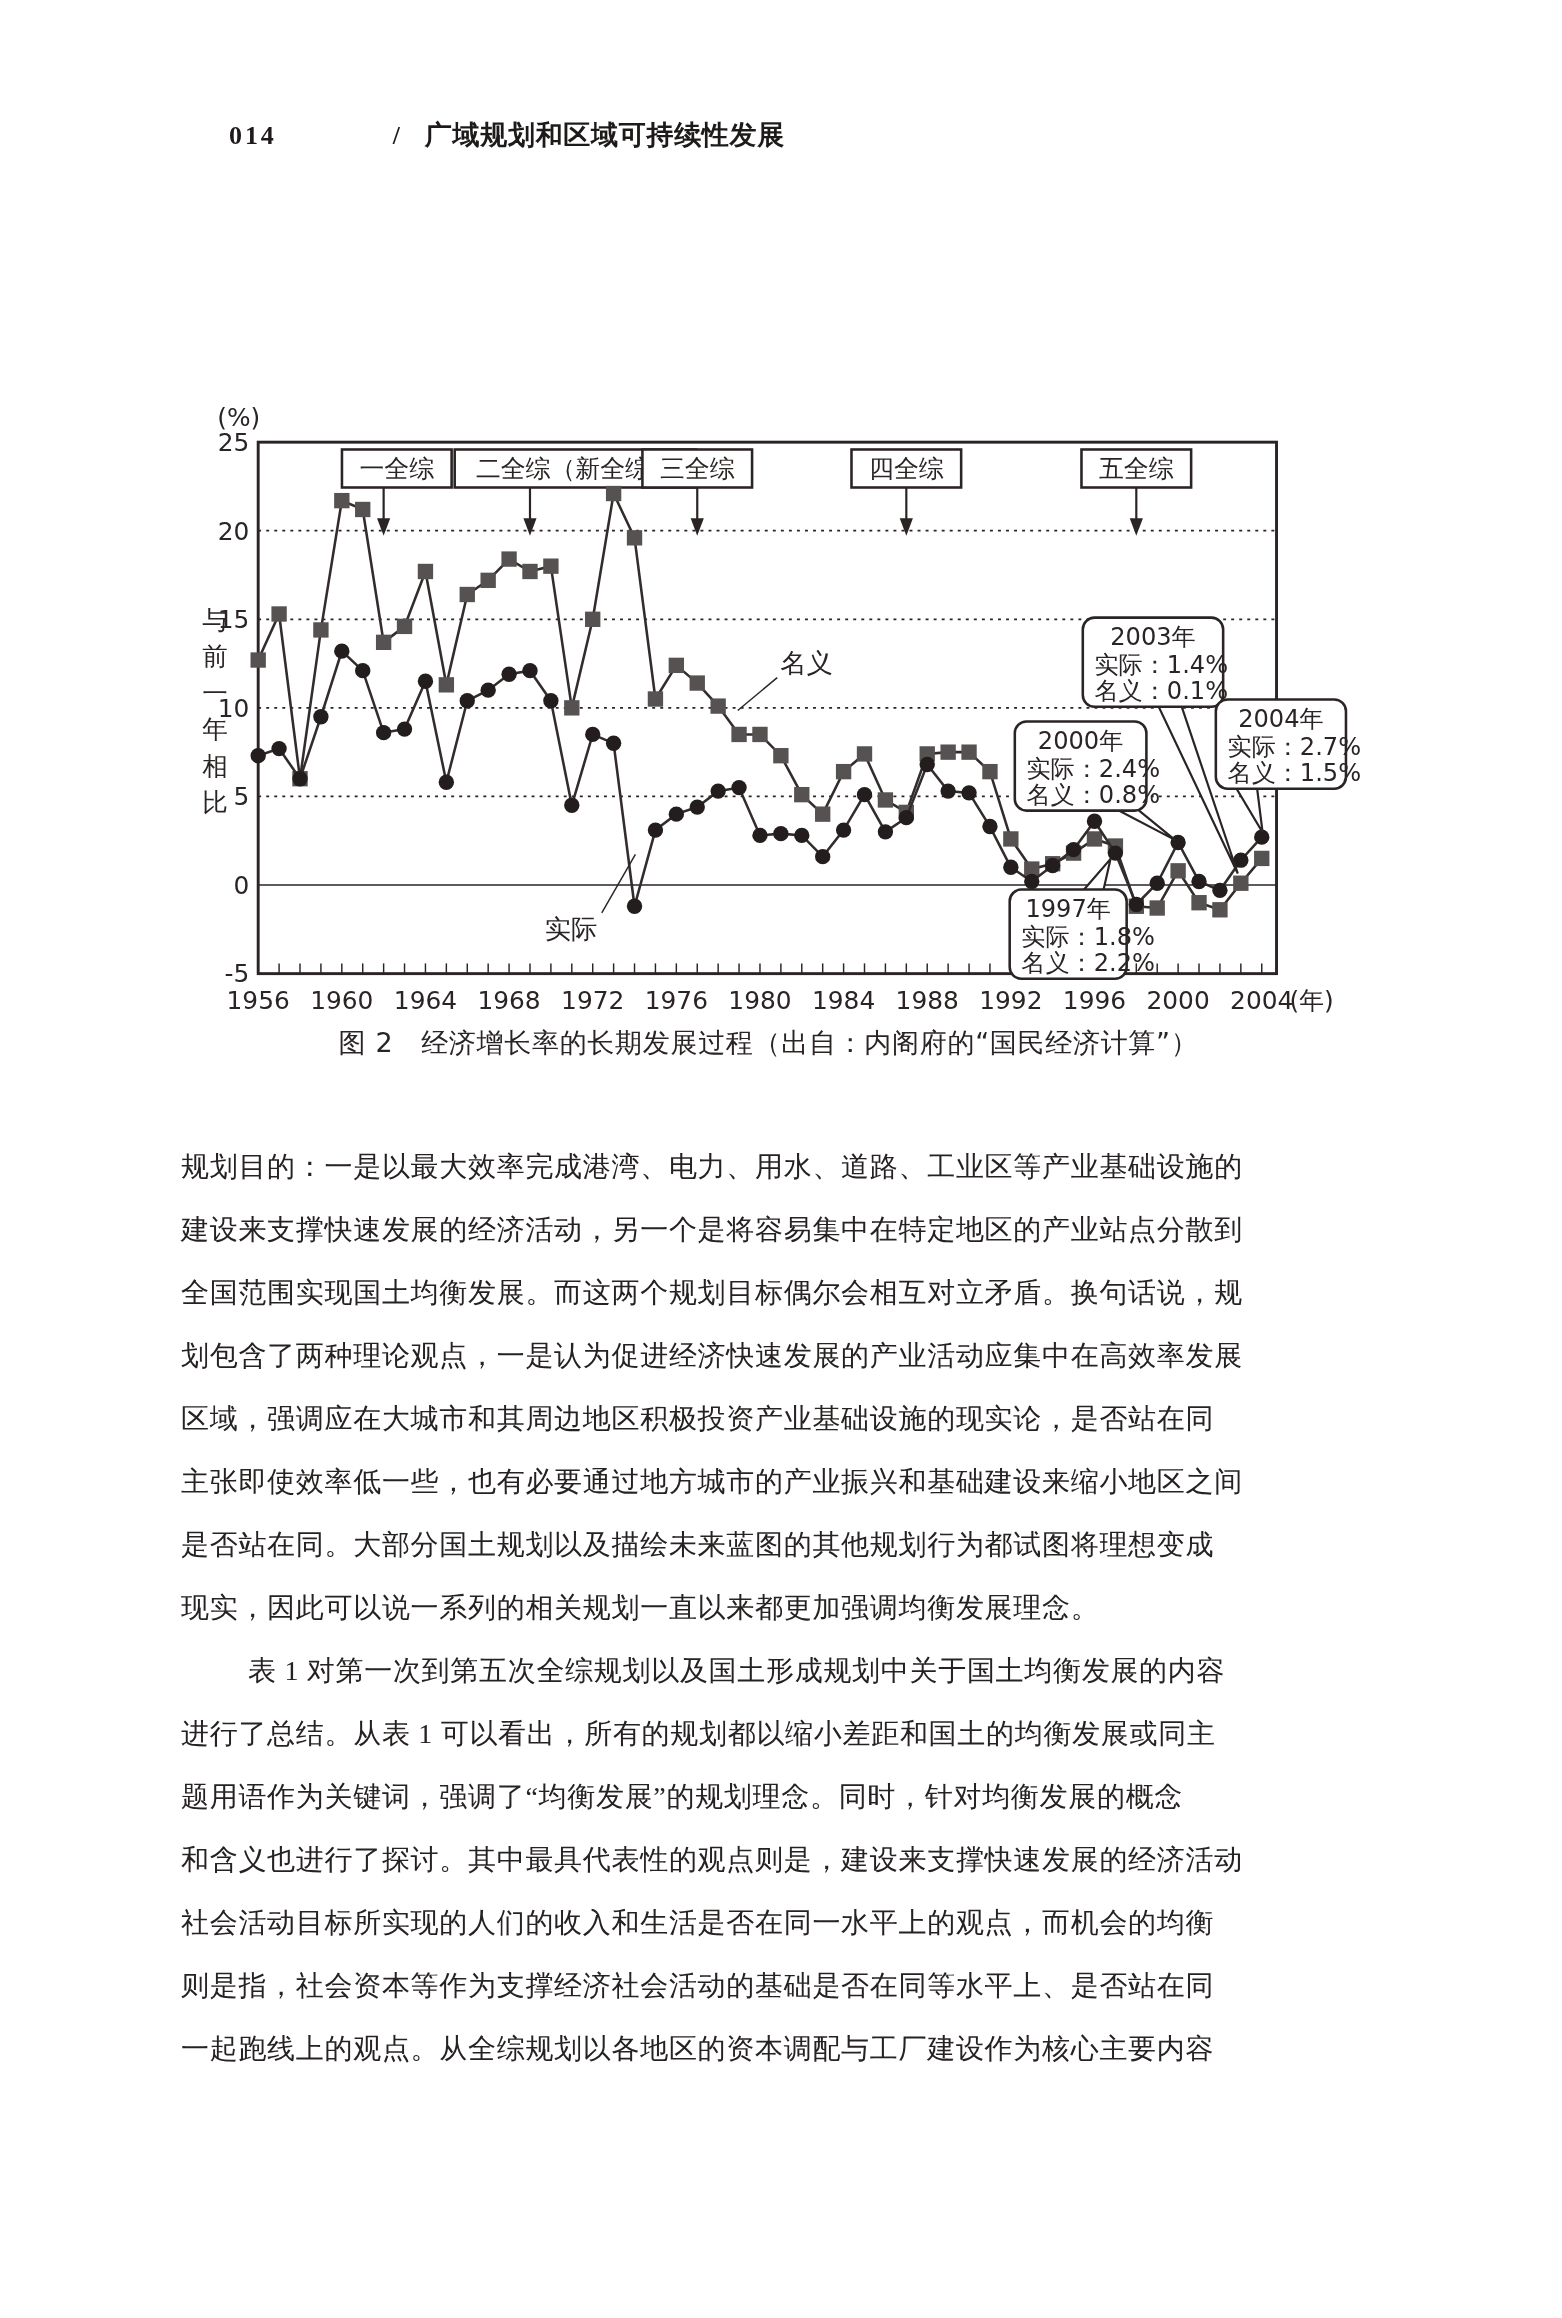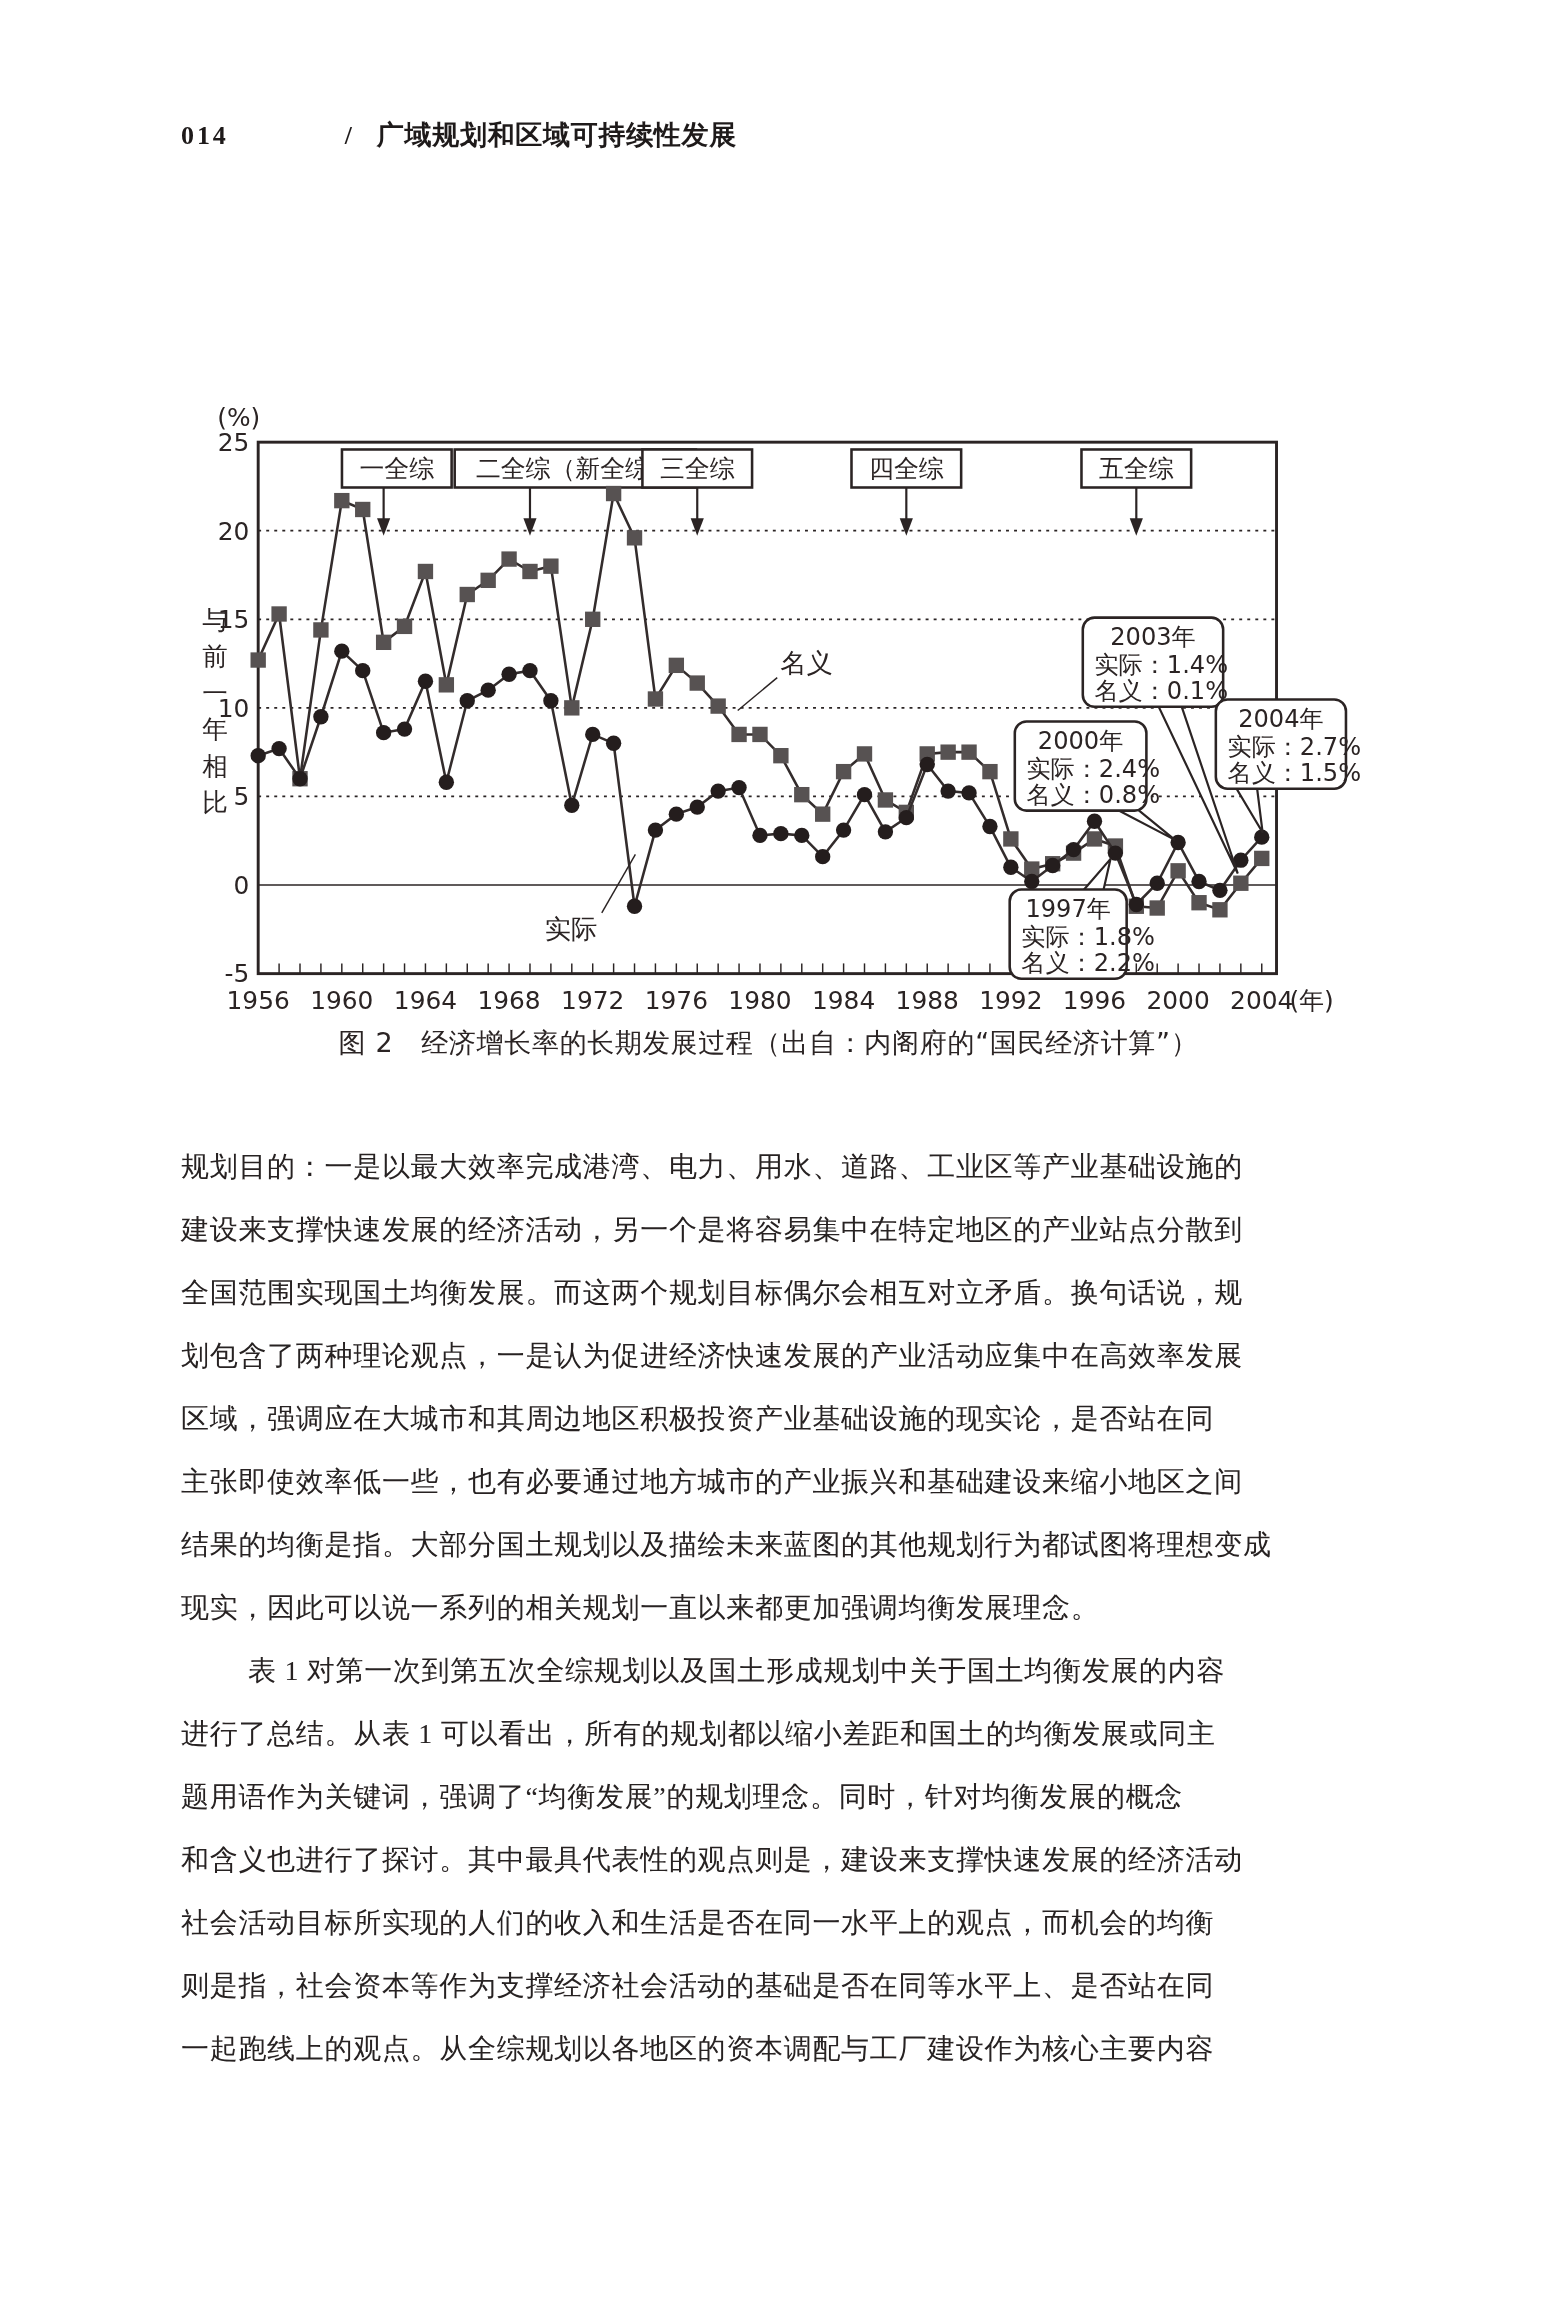--- a/index.html
+++ b/index.html
@@ -1,21 +1,21 @@
 <!DOCTYPE html>
 <html style="font-size:11.7px"><head>
 <meta charset="utf-8">
 <style>
   html,body{margin:0;padding:0;background:#ffffff;}
   .page{position:relative;width:1562px;height:2319px;background:#ffffff;overflow:hidden;
         color:#262121;}
   
   .page-header{position:absolute;left:181px;top:117px;display:flex;align-items:baseline;
         font-family:"Liberation Serif","DejaVu Serif",serif;font-weight:bold;color:#1e1a1a;}
-  .page-header .pagenum{font-size:26px;letter-spacing:2.9px;}
+  .page-header .pagenum{font-size:26px;letter-spacing:2.9px;margin-left:48px;}
   .page-header .divider{font-size:25.6px;margin-left:116px;}
   .page-header .booktitle{font-size:27px;margin-left:25px;letter-spacing:0.7px;}
   
   .figure{position:absolute;left:0;top:0;margin:0;}
   #chart-svg{position:absolute;left:176px;top:391px;}
   #chart-svg text{font-family:"DejaVu Sans","Liberation Sans",sans-serif;}
   .caption{position:absolute;left:176px;top:1025px;width:1185px;text-align:center;
         font-family:"DejaVu Sans","Liberation Sans",sans-serif;font-size:27px;
         color:#2b2424;letter-spacing:0.7px;}
   
@@ -270,21 +270,21 @@
   </figure>
 
   <div class="bodytext">
     <div class="para">
       <div class="text-line">规划目的：一是以最大效率完成港湾、电力、用水、道路、工业区等产业基础设施的</div>
       <div class="text-line">建设来支撑快速发展的经济活动，另一个是将容易集中在特定地区的产业站点分散到</div>
       <div class="text-line">全国范围实现国土均衡发展。而这两个规划目标偶尔会相互对立矛盾。换句话说，规</div>
       <div class="text-line">划包含了两种理论观点，一是认为促进经济快速发展的产业活动应集中在高效率发展</div>
       <div class="text-line">区域，强调应在大城市和其周边地区积极投资产业基础设施的现实论，是否站在同</div>
       <div class="text-line">主张即使效率低一些，也有必要通过地方城市的产业振兴和基础建设来缩小地区之间</div>
-      <div class="text-line">结果的均衡是指。大部分国土规划以及描绘未来蓝图的其他规划行为都试图将理想变成</div>
+      <div class="text-line">是否站在同。大部分国土规划以及描绘未来蓝图的其他规划行为都试图将理想变成</div>
       <div class="text-line">现实，因此可以说一系列的相关规划一直以来都更加强调均衡发展理念。</div>
     </div>
     <div class="para">
       <div class="text-line indent">表 1 对第一次到第五次全综规划以及国土形成规划中关于国土均衡发展的内容</div>
       <div class="text-line">进行了总结。从表 1 可以看出，所有的规划都以缩小差距和国土的均衡发展或同主</div>
       <div class="text-line">题用语作为关键词，强调了“均衡发展”的规划理念。同时，针对均衡发展的概念</div>
       <div class="text-line">和含义也进行了探讨。其中最具代表性的观点则是，建设来支撑快速发展的经济活动</div>
       <div class="text-line">社会活动目标所实现的人们的收入和生活是否在同一水平上的观点，而机会的均衡</div>
       <div class="text-line">则是指，社会资本等作为支撑经济社会活动的基础是否在同等水平上、是否站在同</div>
       <div class="text-line">一起跑线上的观点。从全综规划以各地区的资本调配与工厂建设作为核心主要内容</div>

